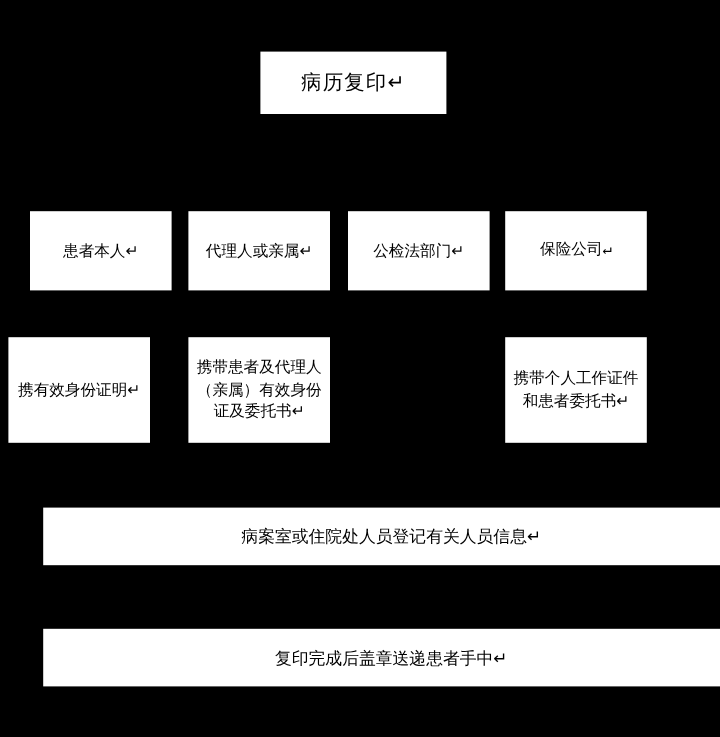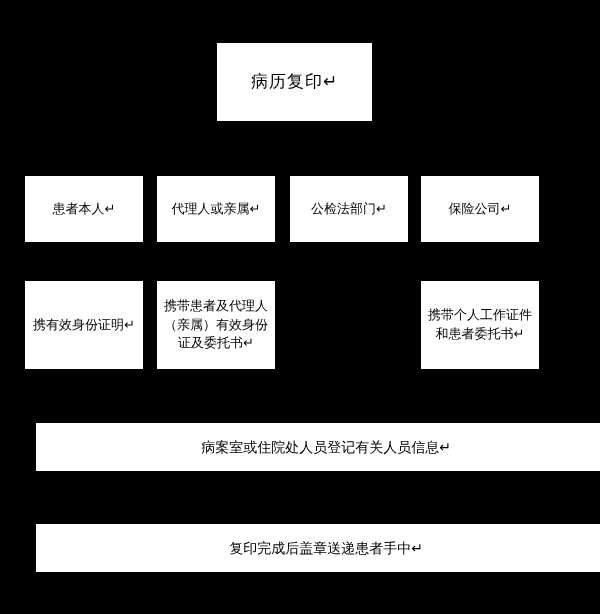--- a/index.html
+++ b/index.html
@@ -27,43 +27,43 @@
     display: flex;
     align-items: center;
     justify-content: center;
     text-align: center;
     line-height: 1.45;
   }
   .title-box {
     left: 217px;
     top: 43px;
     width: 155px;
-    height: 78px;
+    height: 52px;
     font-size: 17px;
     letter-spacing: 1px;
   }
   .role-box {
     top: 176px;
     width: 118px;
     height: 66px;
     font-size: 13px;
   }
   .role-1 { left: 25px; }
   .role-2 { left: 157px; }
   .role-3 { left: 290px; }
-  .role-4 { left: 421px; }
+  .role-4 { left: 421px; font-family: Liberation Mono, monospace; }
 
   .doc-box {
     top: 281px;
     width: 118px;
     height: 88px;
     font-size: 13px;
     padding: 4px 5px;
   }
-  .doc-1 { left: 25px; }
+  .doc-1 { left: 7px; }
   .doc-2 { left: 157px; font-family: Liberation Serif, serif; }
   .doc-3 { left: 290px; }
   .doc-4 { left: 421px; }
 
   .wide-box {
     left: 36px;
     width: 580px;
     height: 48px;
     font-size: 14px;
   }

